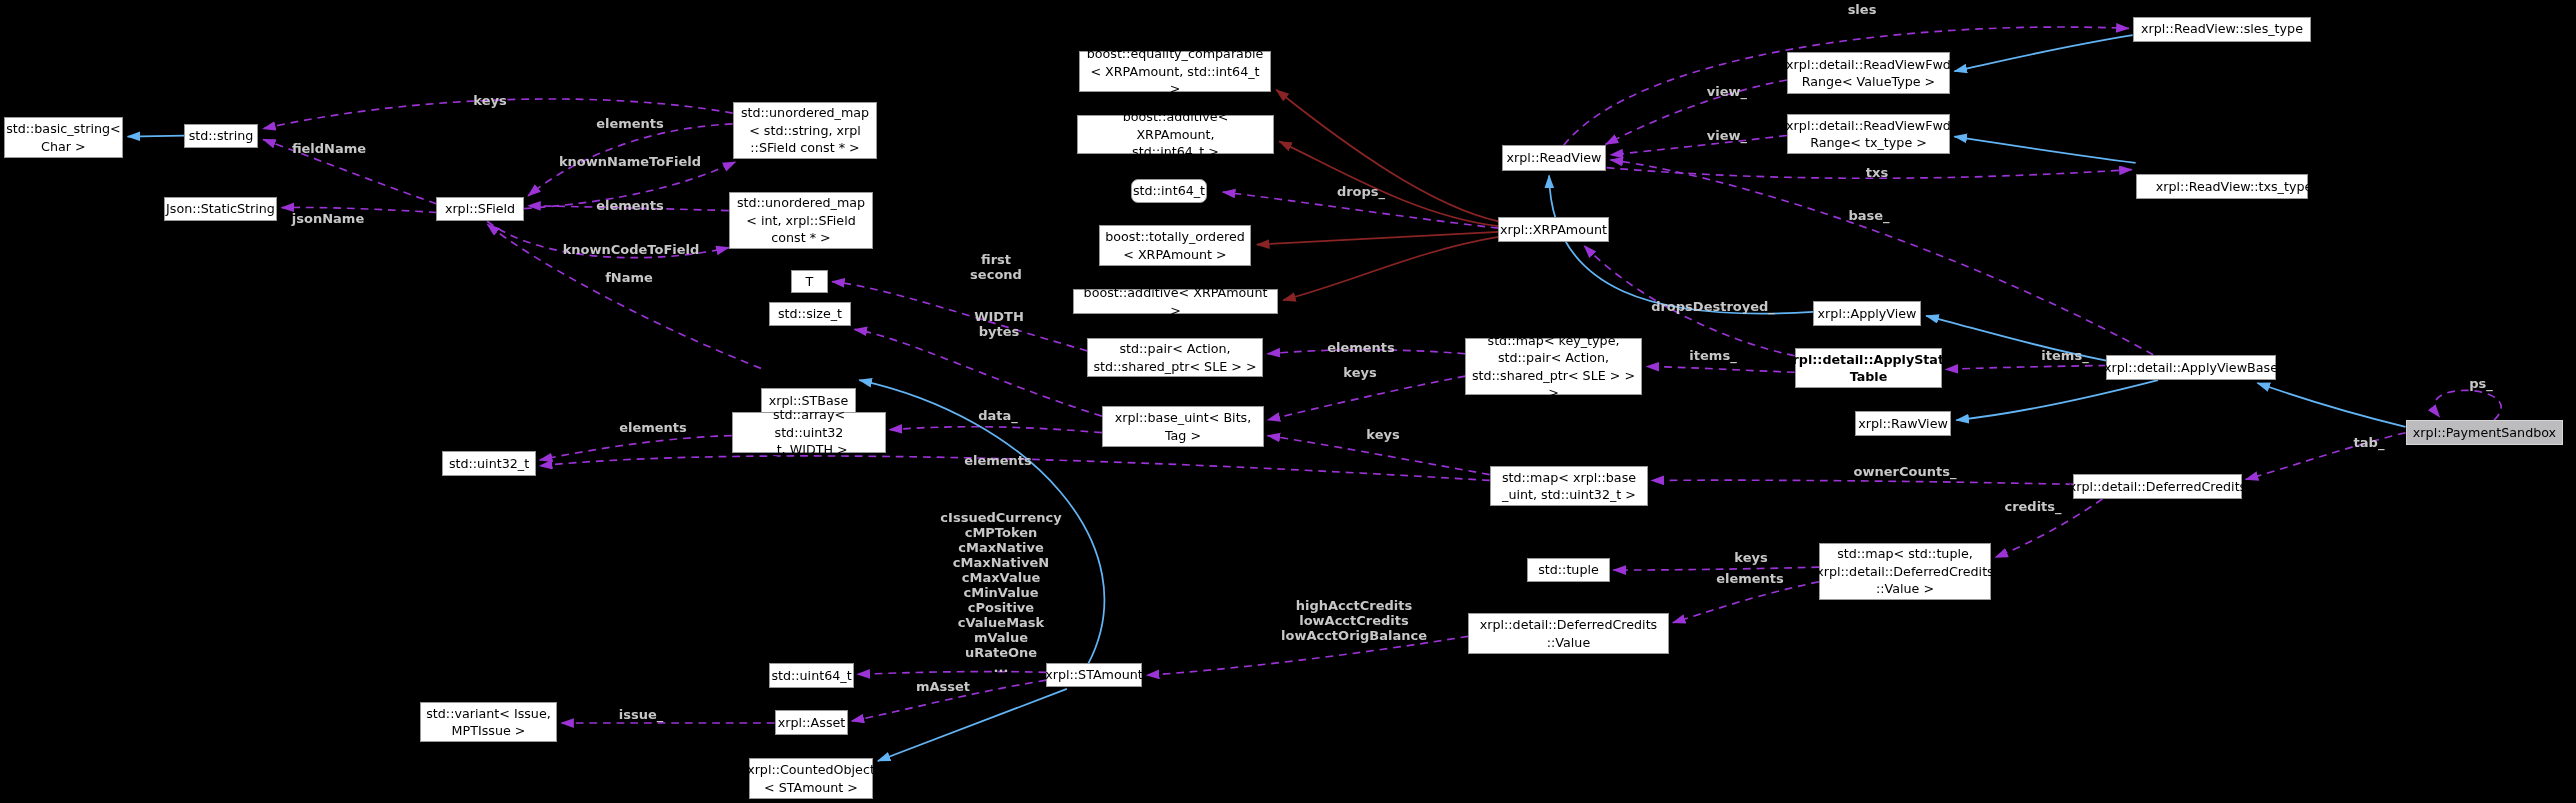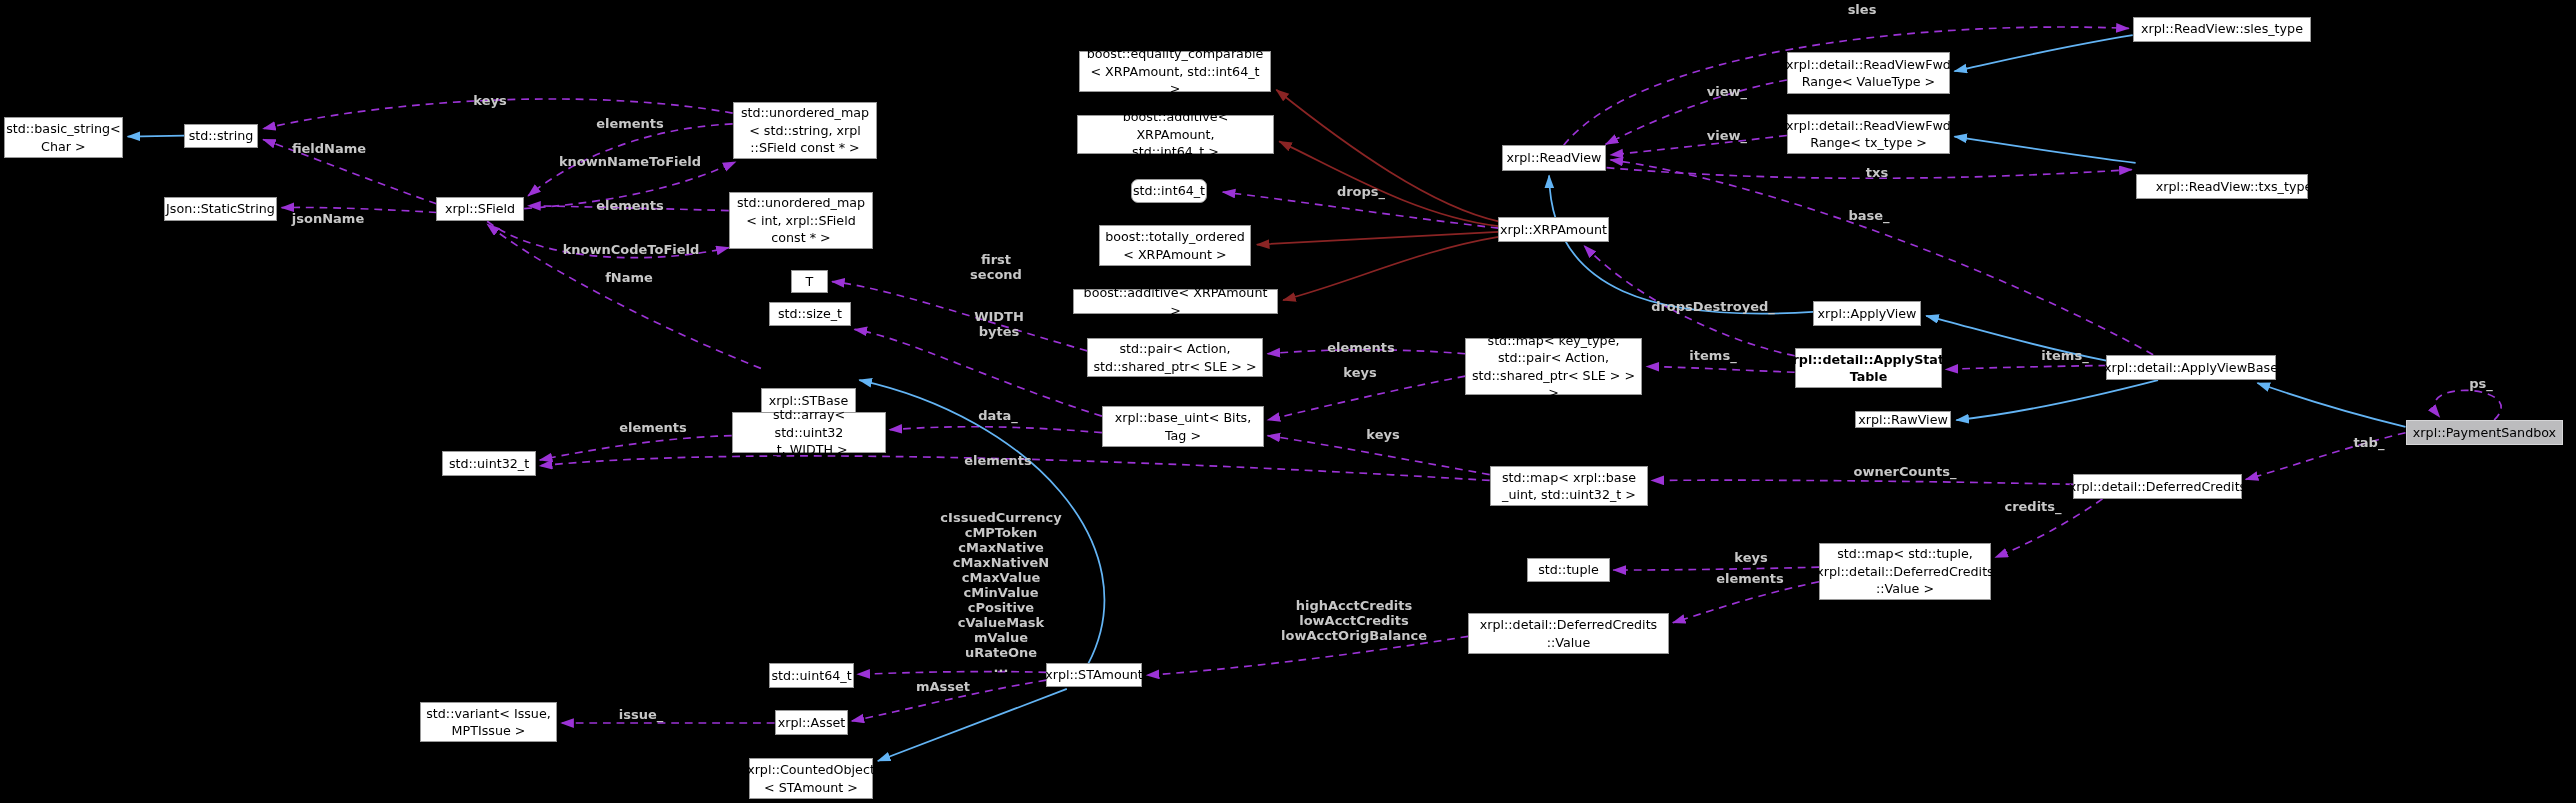--- a/index.html
+++ b/index.html
@@ -146,21 +146,21 @@
       <div class="node" style="left: 1787px; top: 114px; width: 163px; height: 40px;">xrpl::detail::ReadViewFwd
 Range&lt; tx_type &gt;</div>
       <div class="node" style="left: 2133px; top: 16.6px; width: 178px; height: 25px;">xrpl::ReadView::sles_type</div>
       <div class="node" style="left: 2136px; top: 174px; width: 172px; height: 25px; padding-left: 28px;">xrpl::ReadView::txs_type</div>
       <div class="node" style="left: 1813px; top: 301px; width: 108px; height: 25px;">xrpl::ApplyView</div>
       <div class="node" style="left: 1795px; top: 348px; width: 147px; height: 40px; font-weight: bold;">xrpl::detail::ApplyState
 Table</div>
       <div class="node" style="left: 1465px; top: 338px; width: 177px; height: 57px;">std::map&lt; key_type,
 std::pair&lt; Action,
 std::shared_ptr&lt; SLE &gt; &gt; &gt;</div>
-      <div class="node" style="left: 1855px; top: 411px; width: 96px; height: 17px;">xrpl::RawView</div>
+      <div class="node" style="left: 1855px; top: 411px; width: 96px; height: 25px;">xrpl::RawView</div>
       <div class="node" style="left: 2106px; top: 355px; width: 170px; height: 25px;">xrpl::detail::ApplyViewBase</div>
       <div class="node highlight" style="left: 2406px; top: 420px; width: 157px; height: 25px;">xrpl::PaymentSandbox</div>
       <div class="node" style="left: 2073px; top: 474px; width: 169px; height: 25px;">xrpl::detail::DeferredCredits</div>
       <div class="node" style="left: 1490px; top: 466px; width: 158px; height: 40px;">std::map&lt; xrpl::base
 _uint, std::uint32_t &gt;</div>
       <div class="node" style="left: 1527px; top: 558px; width: 83px; height: 24px;">std::tuple</div>
       <div class="node" style="left: 1819px; top: 543px; width: 172px; height: 57px;">std::map&lt; std::tuple,
 xrpl::detail::DeferredCredits
 ::Value &gt;</div>
       <div class="node" style="left: 1468px; top: 613px; width: 201px; height: 41px;">xrpl::detail::DeferredCredits

